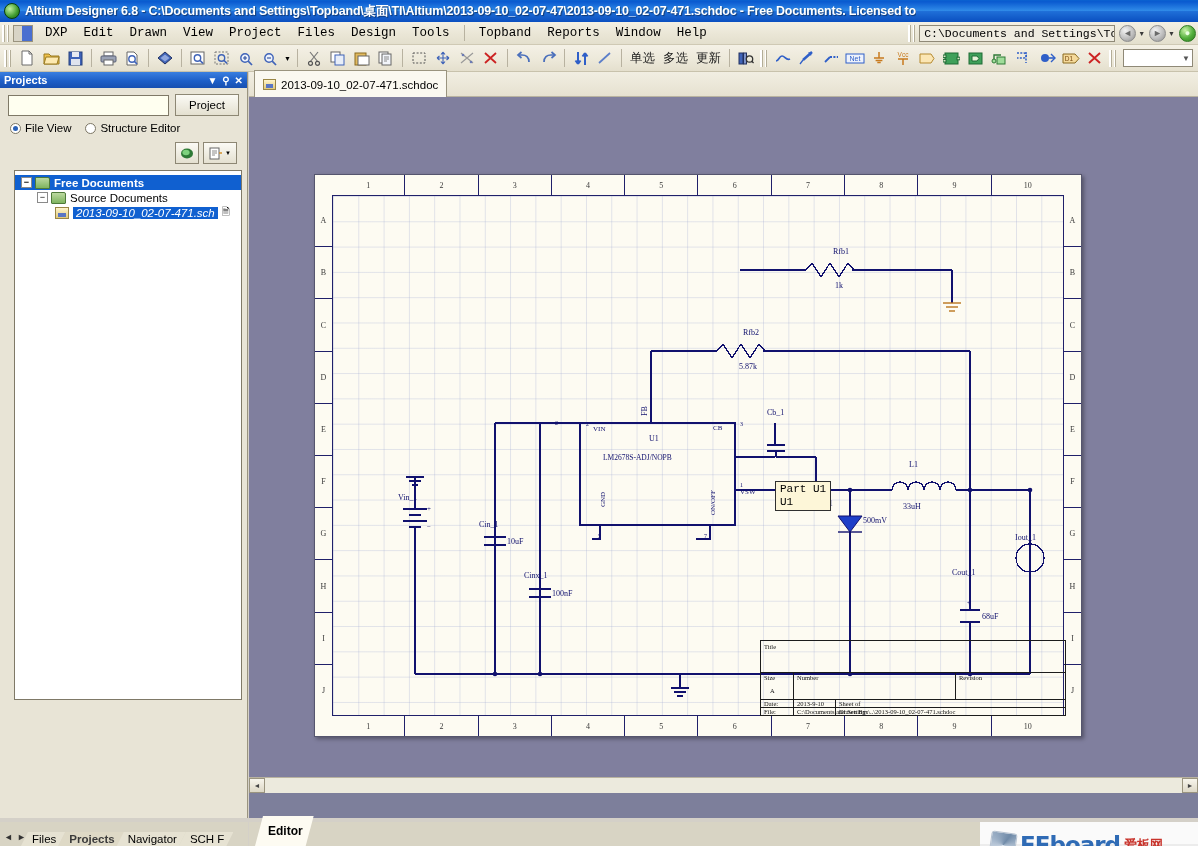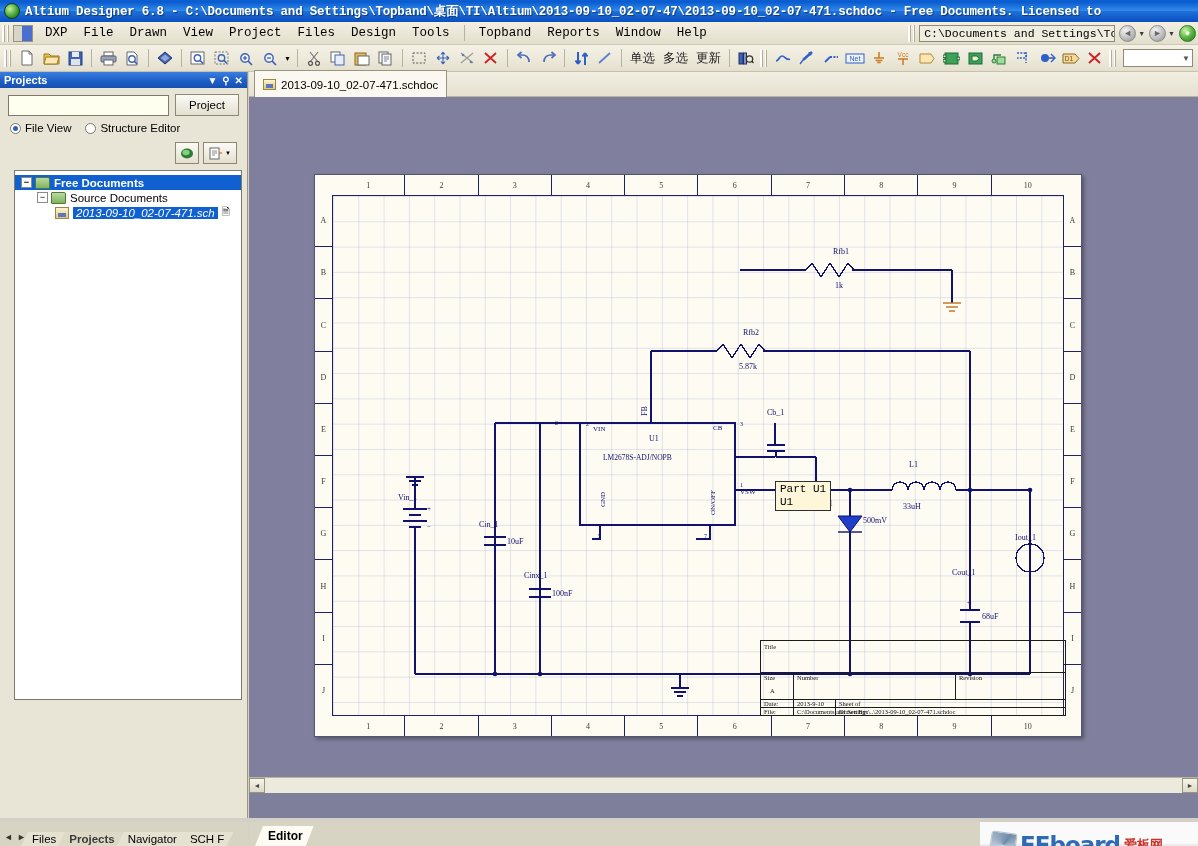--- a/index.html
+++ b/index.html
@@ -18,21 +18,21 @@
     background: linear-gradient(180deg,#0a62d0 0%,#0a5ad0 8%,#2f8ae8 48%,#1f6fd8 52%,#0a4fc0 100%);
     display:flex; align-items:center; padding-left:4px;
     color:#fff;
   }
   .tb-icon {
     width:16px; height:16px; border-radius:50%;
     background: radial-gradient(circle at 35% 35%, #bff0a0, #3f9b2f 60%, #1d5f16);
     border:1px solid #0a3f0a; margin-right:5px; flex:none;
   }
   .tb-text {
-    font-family:Liberation Mono, monospace;
+    font-family:Liberation Sans, sans-serif;
     font-size:12.5px; font-weight:bold; letter-spacing:-0.2px;
     white-space:nowrap; overflow:hidden;
     text-shadow: 1px 1px 1px rgba(0,0,0,.45);
   }
 
   
   .menubar {
     position:absolute; left:0; top:22px; width:1198px; height:23px;
     background: linear-gradient(180deg,#f3f0e4 0%,#eae6d6 55%,#e3dfcd 100%);
     border-bottom:1px solid #cfc9b4;
@@ -208,21 +208,21 @@
   .sbend { width:16px;height:15px; background:linear-gradient(180deg,#f7f5ec,#ddd8c6); border:1px solid #9a947f;
            display:flex;align-items:center;justify-content:center;font-size:7px;color:#444;flex:none;}
   .sbtrack{flex:1;height:15px;background:#eceadd;}
 
   
   .edtabs {
     position:absolute; left:249px; top:822px; width:949px; height:24px;
     background:#d8d4c4; display:flex; align-items:flex-end; padding-left:6px;
   }
   .etab {
-    height:20px; padding:0 11px 0 13px; display:flex; align-items:center;
+    height:30px; padding:0 11px 0 13px; display:flex; align-items:center;
     font-size:12px; font-weight:bold; background:#fdfbf2; color:#000;
     clip-path: polygon(8px 0, 100% 0, calc(100% - 8px) 100%, 0 100%);
   }
   .watermark {
     position:absolute; right:0; top:0; width:218px; height:46px;
     background: linear-gradient(180deg,#fafafa 0 48%, #ececec 48% 100%);
     display:flex; align-items:center; padding-left:10px; gap:4px;
   }
   .wm-logo { width:26px;height:26px;flex:none;
      background: conic-gradient(from 210deg,#dfe6ef,#9fb2c8,#6f8aa8,#cfdae6,#dfe6ef);
@@ -237,21 +237,21 @@
 
   <div class="titlebar">
     <div class="tb-icon"></div>
     <div class="tb-text">Altium Designer 6.8 - C:\Documents and Settings\Topband\桌面\TI\Altium\2013-09-10_02-07-47\2013-09-10_02-07-471.schdoc - Free Documents. Licensed to</div>
   </div>
 
   <div class="menubar">
     <div class="grip"></div>
     <div class="dxp-badge"></div>
     <div class="menu-item">DXP</div>
-    <div class="menu-item">File</div>
+    <div class="menu-item">Edit</div>
     <div class="menu-item">Drawn</div>
     <div class="menu-item">View</div>
     <div class="menu-item">Project</div>
     <div class="menu-item">Files</div>
     <div class="menu-item">Design</div>
     <div class="menu-item">Tools</div>
     <div class="menu-sep"></div>
     <div class="menu-item">Topband</div>
     <div class="menu-item">Reports</div>
     <div class="menu-item">Window</div>

